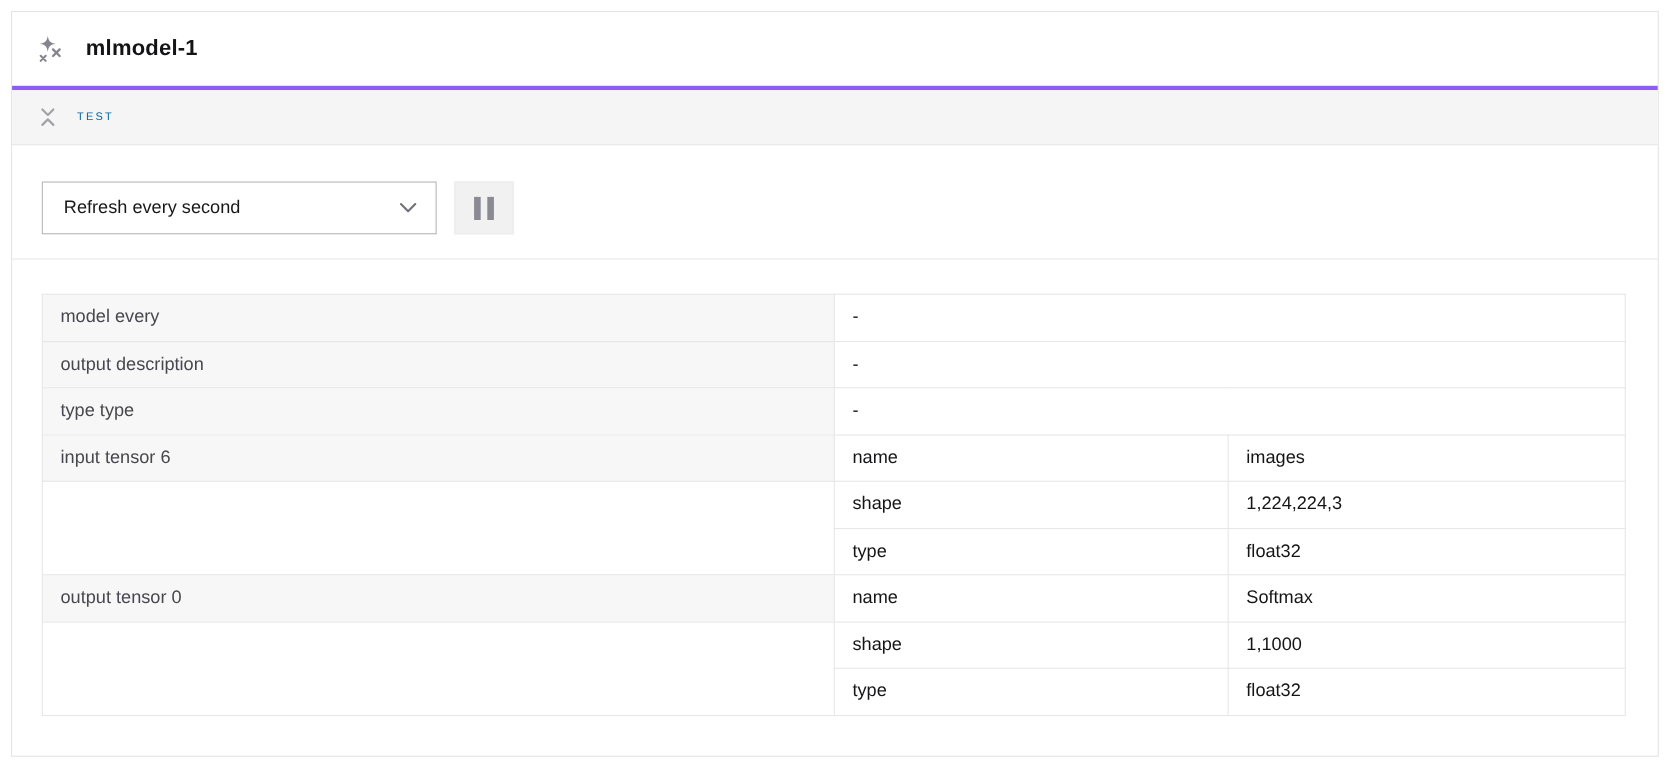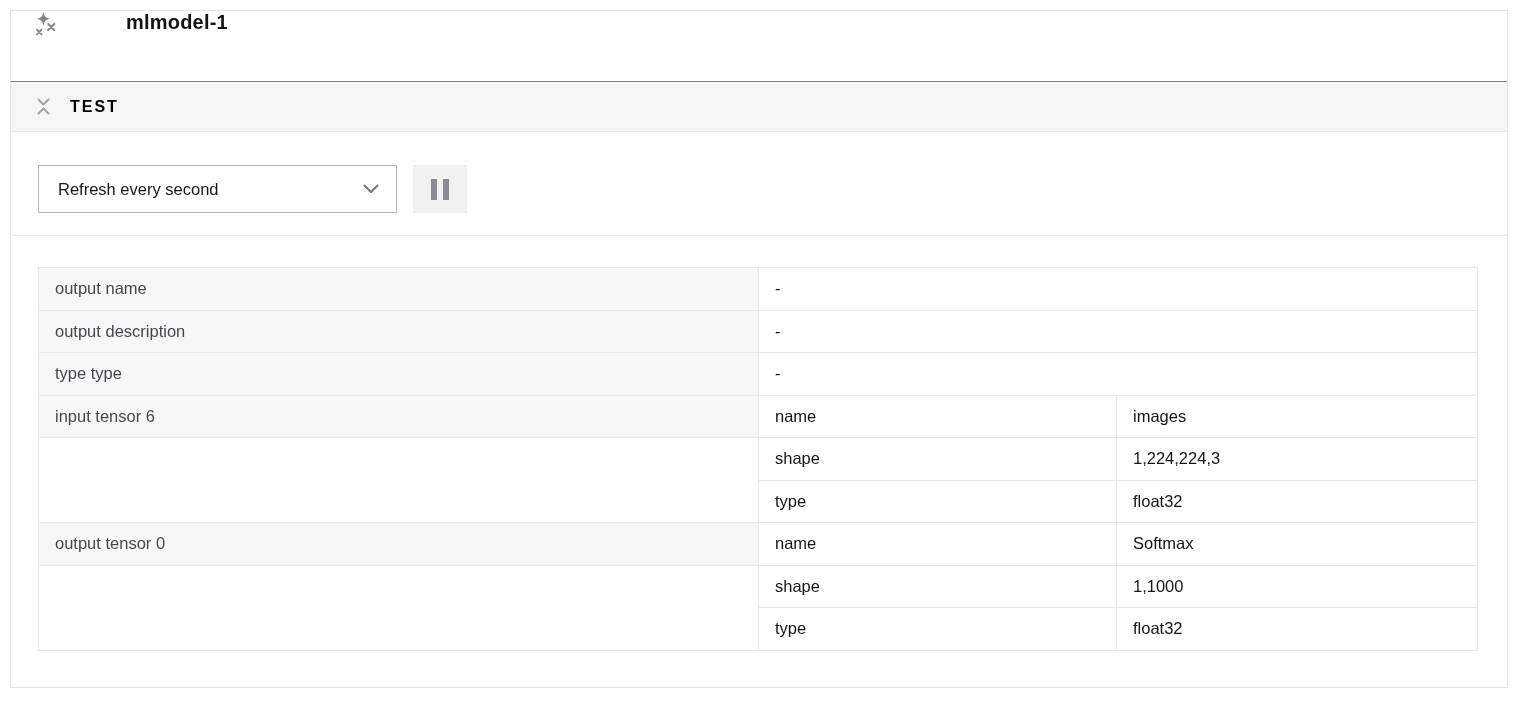--- a/index.html
+++ b/index.html
@@ -13,25 +13,24 @@
   .card {
     position: absolute;
     left: 10px; top: 10px;
     width: 1498px; height: 678px;
     background: #ffffff;
     border: 1px solid #e4e4e6;
   }
   
   .panel-header {
     height: 71px;
-    border-bottom: 1px solid #8b5cf6;
-    display: flex;
-    align-items: flex-start;
+    border-bottom: 4px solid #8b5cf6;
+    display: flex;
+    align-items: center;
     padding: 0 22px;
-    gap: 48px;
   }
   .svc-icon { width: 25px; height: 25px; margin-right: 20px; flex: 0 0 auto; }
   .panel-title {
     margin: 0 24px 0 0;
     font-size: 20px;
     font-weight: 700;
     letter-spacing: 0.2px;
     color: #141416;
   }
   .breadcrumb {
@@ -52,24 +51,24 @@
     height: 50px;
     background: #f5f5f6;
     border-bottom: 1px solid #e8e8ea;
     display: flex;
     align-items: center;
     padding: 0 25px;
     cursor: pointer;
   }
   .collapse-icon { margin-right: 19px; display: block; }
   .test-label {
-    font-size: 16px;
-    font-weight: 700;
+    font-size: 10px;
+    font-weight: 400;
     letter-spacing: 2px;
-    color: #000000;
+    color: #0369a1;
   }
   
   .controls {
     padding: 33px 27px 22px 27px;
     border-bottom: 1px solid #e8e8ea;
     display: flex;
     align-items: center;
     gap: 16px;
   }
   .select {
@@ -160,21 +159,21 @@
 
   <div class="table-wrap">
     <table class="info">
       <colgroup>
           <col style="width:720px">
           <col style="width:358px">
           <col style="width:361px">
         </colgroup>
       <tbody>
         <tr>
-          <td class="lbl">output name</td>
+          <td class="lbl">model every</td>
           <td class="val" colspan="2">-</td>
         </tr>
         <tr>
           <td class="lbl">output description</td>
           <td class="val" colspan="2">-</td>
         </tr>
         <tr>
           <td class="lbl">type type</td>
           <td class="val" colspan="2">-</td>
         </tr>

